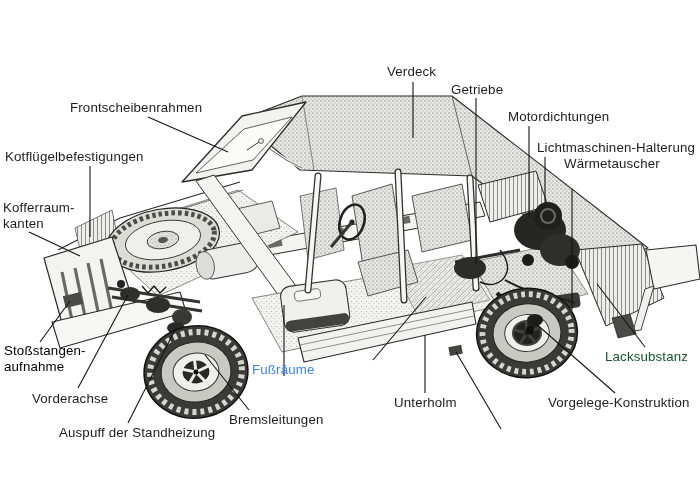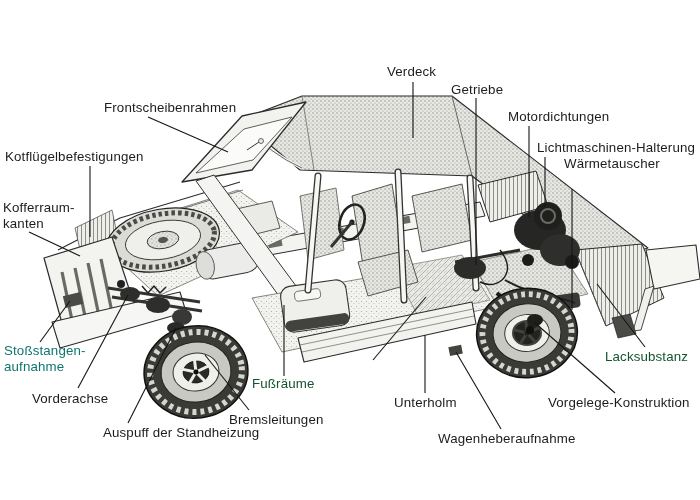--- a/index.html
+++ b/index.html
@@ -234,21 +234,21 @@
         <line x1="249" y1="410" x2="205" y2="355" stroke="#151515" stroke-width="1.1"></line>
         <line x1="284" y1="376" x2="284" y2="305" stroke="#151515" stroke-width="1.1"></line>
         <line x1="373" y1="360" x2="426" y2="297" stroke="#151515" stroke-width="1.1"></line>
         <line x1="425" y1="393" x2="425" y2="335" stroke="#151515" stroke-width="1.1"></line>
         <line x1="501" y1="429" x2="456" y2="352" stroke="#151515" stroke-width="1.1"></line>
         <line x1="615" y1="393" x2="534" y2="322" stroke="#151515" stroke-width="1.1"></line>
         <line x1="645" y1="347" x2="597" y2="284" stroke="#151515" stroke-width="1.1"></line>
       </g>
   </svg>
 
-<div class="part-label" style="left: 104px; top: 100px; color: rgb(28, 28, 28);">
+<div class="part-label" style="left: 70px; top: 100px; color: rgb(28, 28, 28);">
       <div>Frontscheibenrahmen</div>
     </div>
     <div class="part-label" style="left: 5px; top: 149px; color: rgb(28, 28, 28);">
       <div>Kotflügelbefestigungen</div>
     </div>
     <div class="part-label" style="left: 3px; top: 200px; color: rgb(28, 28, 28);">
       <div>Kofferraum-</div>
       <div>kanten</div>
     </div>
     <div class="part-label" style="left: 387px; top: 64px; color: rgb(28, 28, 28);">
@@ -259,41 +259,38 @@
     </div>
     <div class="part-label" style="left: 508px; top: 109px; color: rgb(28, 28, 28); text-align: center;">
       <div>Motordichtungen</div>
     </div>
     <div class="part-label" style="left: 537px; top: 140px; color: rgb(28, 28, 28);">
       <div>Lichtmaschinen-Halterung</div>
     </div>
     <div class="part-label" style="left: 558px; top: 156px; color: rgb(28, 28, 28); padding-left: 6px;">
       <div>Wärmetauscher</div>
     </div>
-    <div class="part-label" style="left: 4px; top: 343px; color: #0f766e;">
+    <div class="part-label" style="left: 4px; top: 343px; color: #000000;">
       <div>Stoßstangen-</div>
       <div>aufnahme</div>
     </div>
     <div class="part-label" style="left: 32px; top: 391px; color: rgb(28, 28, 28);">
       <div>Vorderachse</div>
     </div>
-    <div class="part-label" style="left: 59px; top: 425px; color: rgb(28, 28, 28); margin-left: 44px;">
+    <div class="part-label" style="left: 59px; top: 425px; color: rgb(28, 28, 28);">
       <div>Auspuff der Standheizung</div>
     </div>
     <div class="part-label" style="left: 221px; top: 412px; color: rgb(28, 28, 28); margin-left: 8px;">
       <div>Bremsleitungen</div>
     </div>
-    <div class="part-label" style="left: 252px; top: 376px; color: #14532d;">
+    <div class="part-label" style="left: 252px; top: 362px; color: #3b82f6;">
       <div>Fußräume</div>
     </div>
     <div class="part-label" style="left: 394px; top: 395px; color: rgb(28, 28, 28);">
       <div>Unterholm</div>
     </div>
-    <div class="part-label" style="left: 438px; top: 431px; color: rgb(28, 28, 28);">
-      <div>Wagenheberaufnahme</div>
-    </div>
     <div class="part-label" style="left: 548px; top: 395px; color: rgb(28, 28, 28);">
       <div>Vorgelege-Konstruktion</div>
     </div>
     <div class="part-label" style="left: 605px; top: 349px; color: #14532d;">
       <div>Lacksubstanz</div>
     </div>
   </div>
 
 </body></html>

